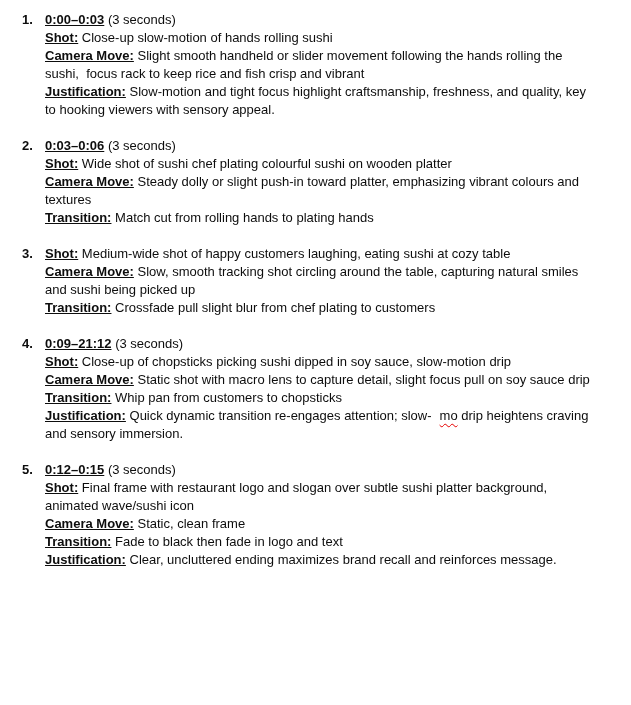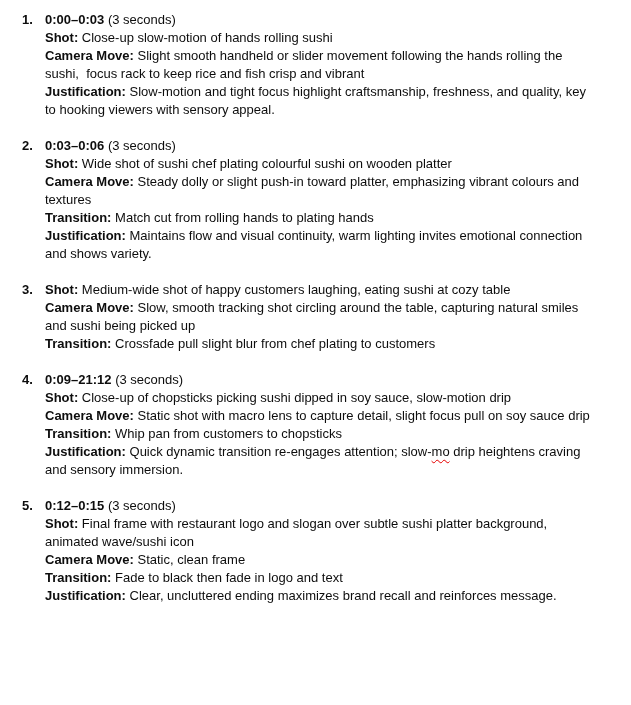--- a/index.html
+++ b/index.html
@@ -30,30 +30,32 @@
     position: absolute;
     left: -23px;
     top: 0;
     font-weight: 700;
   }
   .line {
     margin: 0;
   }
   .b {
     font-weight: 700;
+    text-decoration: underline;
   }
   .txt {
     white-space: pre-wrap;
   }
   .squiggle {
     text-decoration-line: underline;
     text-decoration-style: wavy;
     text-decoration-color: #e60000;
     text-decoration-thickness: 1px;
     text-underline-offset: 3px;
+    margin-left: 8px;
   }
 </style>
 </head>
 <body>
 
 <ol class="storyboard">
 
   <li>
     <span class="num">1.</span>
     <div class="line">
@@ -84,24 +86,20 @@
       <span class="b">Shot:</span>
       <span class="txt">Wide shot of sushi chef plating colourful sushi on wooden platter</span>
     </div>
     <div class="line">
       <span class="b">Camera Move:</span>
       <span class="txt">Steady dolly or slight push-in toward platter, emphasizing vibrant colours and textures</span>
     </div>
     <div class="line">
       <span class="b">Transition:</span>
       <span class="txt">Match cut from rolling hands to plating hands</span>
-    </div>
-    <div class="line">
-      <span class="b">Justification:</span>
-      <span class="txt">Maintains flow and visual continuity, warm lighting invites emotional connection and shows variety.</span>
     </div>
   </li>
 
   <li>
     <span class="num">3.</span>
     <div class="line">
       <span class="b">Shot:</span>
       <span class="txt">Medium-wide shot of happy customers laughing, eating sushi at cozy table</span>
     </div>
     <div class="line">

